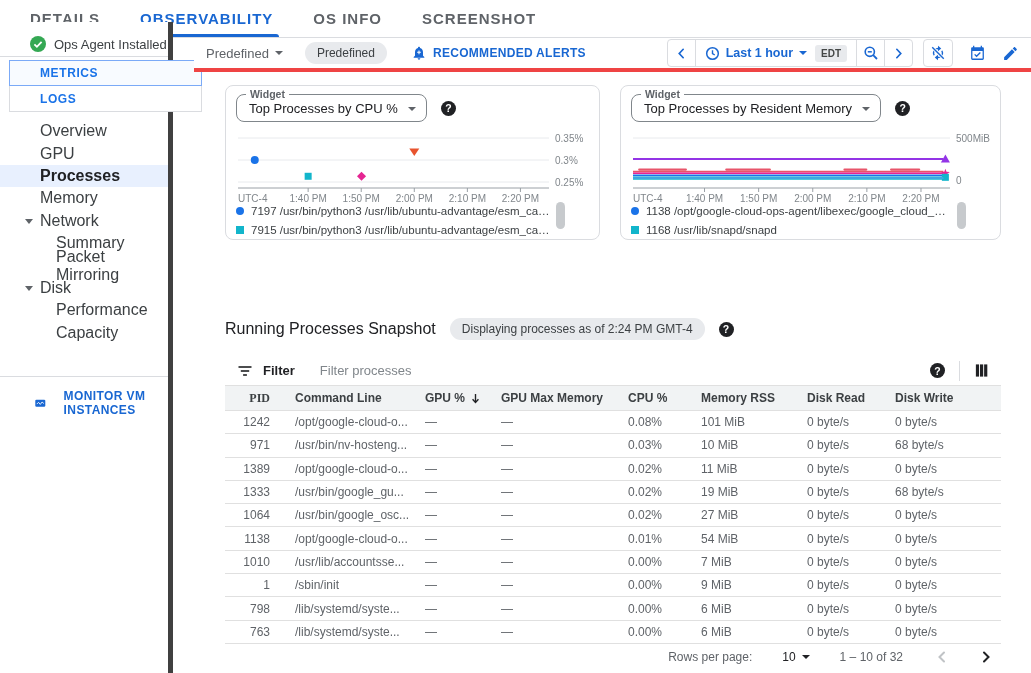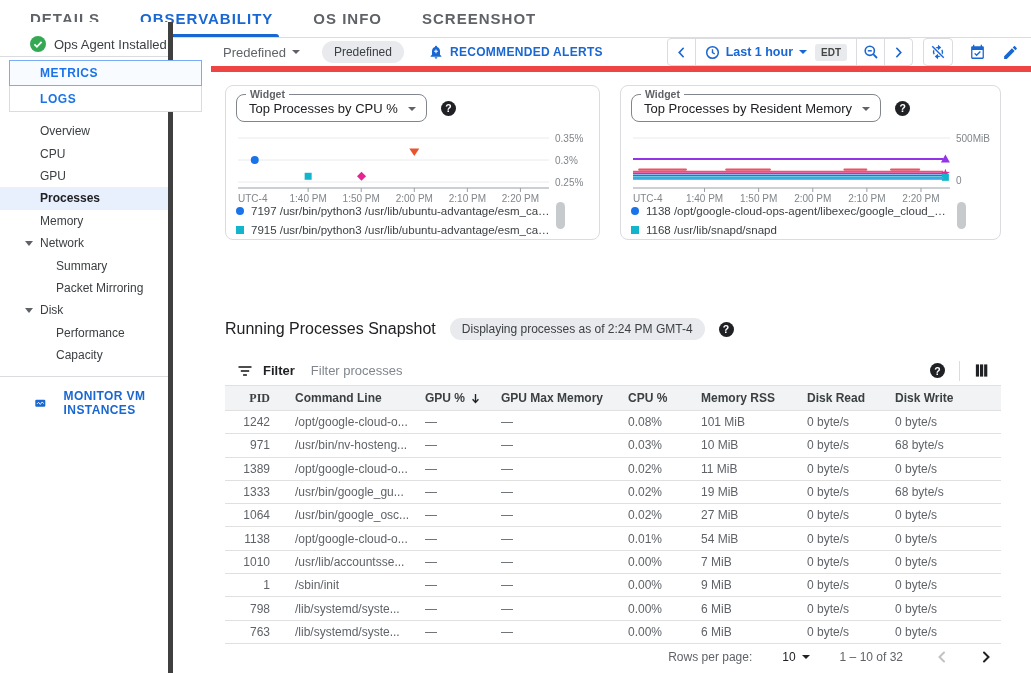--- a/index.html
+++ b/index.html
@@ -19,31 +19,31 @@
   .sidebar { position:absolute; top:22px; left:0; width:173px; bottom:0; border-right:5px solid #404040; background:#fff; }
   .agent-row { position:absolute; top:14px; left:30px; display:flex; align-items:center; gap:8px;
                font-size:13px; color:#3c4043; }
   .side-div1 { position:absolute; top:34px; left:0; width:100%; height:1px; background:#dadce0; }
   .mbox { position:absolute; left:9px; width:193px; height:26px; display:flex; align-items:center;
           padding-left:30px; font-size:12px; font-weight:700; letter-spacing:.6px; color:#1a73e8; cursor:pointer; }
   .metrics-box { top:38px; border:1px solid #7baaf7; background:#f8fbff; }
   .logs-box { top:64px; border:1px solid #dadce0; border-top:none; background:#fff; }
   .nav { position:absolute; top:98px; left:0; width:100%; }
   .nav-item { position:relative; height:22.4px; display:flex; align-items:center; padding-left:40px;
-              font-size:12px; color:#3c4043; cursor:pointer; }
+              font-size:16px; color:#3c4043; cursor:pointer; }
   .nav-item.indent { padding-left:56px; }
   .nav-item.selected { background:#e8f0fe; font-weight:700; color:#202124; }
   .nav-caret { position:absolute; left:25px; top:9px; width:0; height:0;
                border-left:4px solid transparent; border-right:4px solid transparent; border-top:5px solid #5f6368; }
   .side-div2 { position:absolute; top:354px; left:0; width:100%; height:1px; background:#dadce0; }
   .monitor-link { position:absolute; top:367px; left:35px; display:flex; align-items:center; gap:18px;
                   font-size:12px; font-weight:700; letter-spacing:.4px; color:#1967d2; cursor:pointer; }
 
   
-  .toolbar { position:absolute; top:38px; left:211px; right:0; height:34px; border-bottom:6px solid #ef4444;
+  .toolbar { position:absolute; top:38px; left:194px; right:0; height:34px; border-bottom:4px solid #ef4444;
              display:flex; align-items:center; padding:0 12px; background:#fff; }
   .predef-dd { display:flex; align-items:center; gap:6px; color:#5f6368; font-size:13px; cursor:pointer; }
   .caret { width:0; height:0; border-left:4px solid transparent; border-right:4px solid transparent;
            border-top:4.5px solid currentColor; display:inline-block; }
   .pill { background:#e8eaed; border-radius:12px; padding:4px 12px; font-size:12px; color:#3c4043; margin-left:22px; }
   .alerts-btn { display:flex; align-items:center; gap:6px; margin-left:24px; color:#1967d2; font-size:12px;
                 font-weight:700; letter-spacing:.3px; cursor:pointer; }
   .tb-right { margin-left:auto; display:flex; align-items:center; }
   .time-group { display:flex; align-items:center; height:28px; border:1px solid #dadce0; border-radius:4px; }
   .tg-btn { width:27px; height:100%; display:flex; align-items:center; justify-content:center; cursor:pointer; }
@@ -76,21 +76,21 @@
   .lg-text { white-space:nowrap; overflow:hidden; text-overflow:ellipsis; padding-right:40px; }
   .lg-thumb { position:absolute; right:26px; top:1px; width:9px; height:27px; background:#c7cacd; border-radius:4.5px; cursor:pointer; }
 
   
   .ps-head { position:absolute; top:318px; left:225px; display:flex; align-items:center; gap:14px; }
   .ps-title { font-size:16px; color:#202124; }
   .ps-badge { background:#e8eaed; border-radius:12px; padding:4px 12px; font-size:12px; color:#3c4043; }
   .ptable { position:absolute; left:225px; top:356px; width:776px; }
   .filter-row { height:30px; border-bottom:1px solid #e0e0e0; display:flex; align-items:center; padding:0 12px; }
   .filter-label { font-size:13px; font-weight:700; color:#202124; margin-left:10px; }
-  .filter-input { border:none; outline:none; flex:1; margin-left:16px; font-size:13px; color:#202124;
+  .filter-input { border:none; outline:none; flex:1; margin-left:25px; font-size:13px; color:#202124;
                   font-family:"Liberation Sans", sans-serif; }
   .filter-input::placeholder { color:#80868b; }
   .fr-div { width:1px; height:20px; background:#dadce0; margin:0 14px; }
   .prow { display:grid; grid-template-columns:70px 130px 76px 127px 73px 106px 88px 1fr; align-items:center; }
   .phead { height:25px; background:#f1f3f4; font-size:12px; font-weight:700; color:#3c4043; border-bottom:1px solid #e0e0e0; }
   .pdata { height:23.3px; font-size:12px; color:#5f6368; border-bottom:1px solid #e0e0e0; }
   .pcell { padding-right:8px; overflow:hidden; white-space:nowrap; }
   .pcell.c0 { text-align:right; padding-right:25px; }
   .hcell { display:flex; align-items:center; gap:4px; }
   .hcell.c0 { justify-content:flex-end; padding-right:25px;font-family:Liberation Serif, serif; }
@@ -122,23 +122,20 @@
     <div class="side-div1"></div>
     <div class="mbox metrics-box">
       <span>METRICS</span>
     </div>
     <div class="mbox logs-box">
       <span>LOGS</span>
     </div>
     <div class="nav" id="sidenav">
         <div class="nav-item">
           <span>Overview</span>
-        </div>
-        <div class="nav-item">
-          <span>CPU</span>
         </div>
         <div class="nav-item">
           <span>GPU</span>
         </div>
         <div class="nav-item selected">
           <span>Processes</span>
         </div>
         <div class="nav-item">
           <span>Memory</span>
         </div>

